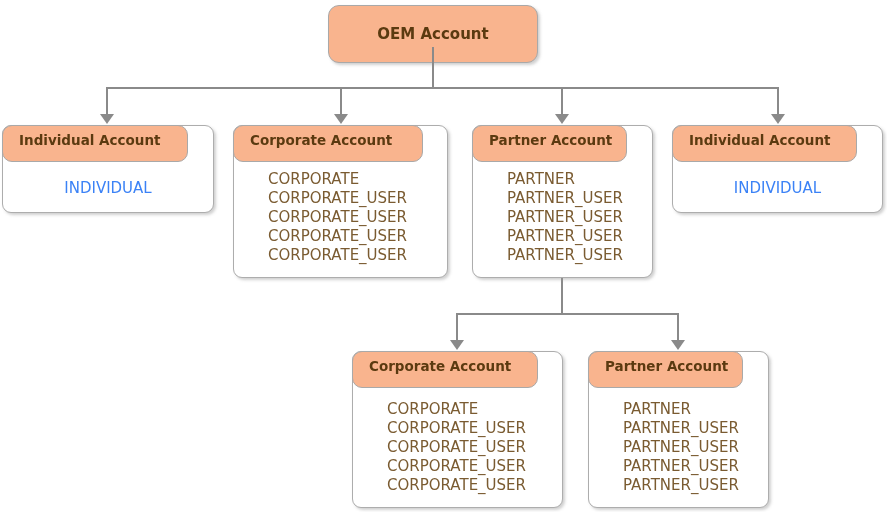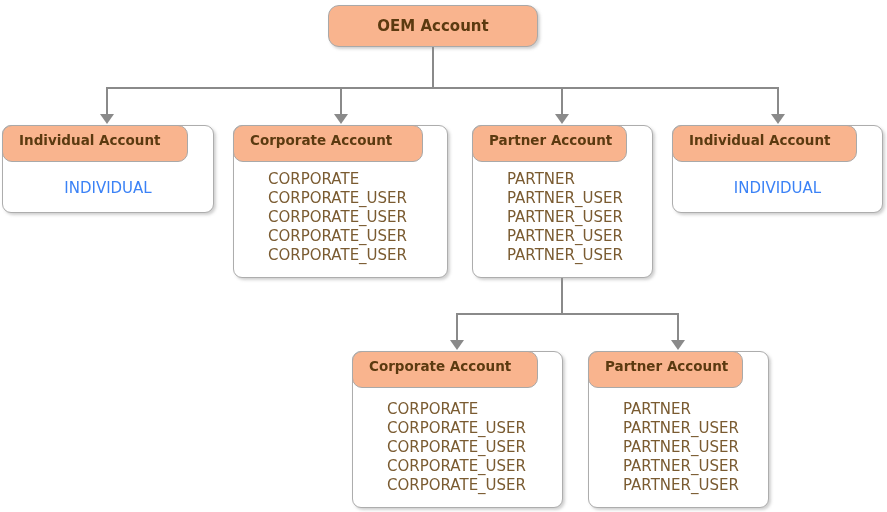--- a/index.html
+++ b/index.html
@@ -2,21 +2,21 @@
 <html><head>
 <meta charset="utf-8">
 <style>
   html,body { margin:0; padding:0; background:#ffffff; }
   .stage {
     position:relative; width:887px; height:512px; background:#ffffff;
     font-family:"DejaVu Sans","Liberation Sans",sans-serif; overflow:hidden;
   }
   
   .root-node {
-    position:absolute; left:328px; top:5px; width:210px; height:42px;
+    position:absolute; left:328px; top:5px; width:210px; height:58px;
     background:#f9b48e; border:1px solid #a9a9a9; border-radius:11px;
     display:flex; align-items:center; justify-content:center;
     font-weight:bold; font-size:15px; color:#5b3a10;
     box-shadow:2px 2px 3px rgba(150,150,150,0.45); box-sizing:border-box;
   }
   
   .card {
     position:absolute; background:#ffffff; border:1px solid #adadad;
     border-radius:9px; box-shadow:2px 2px 3px rgba(150,150,150,0.45);
     box-sizing:border-box;

